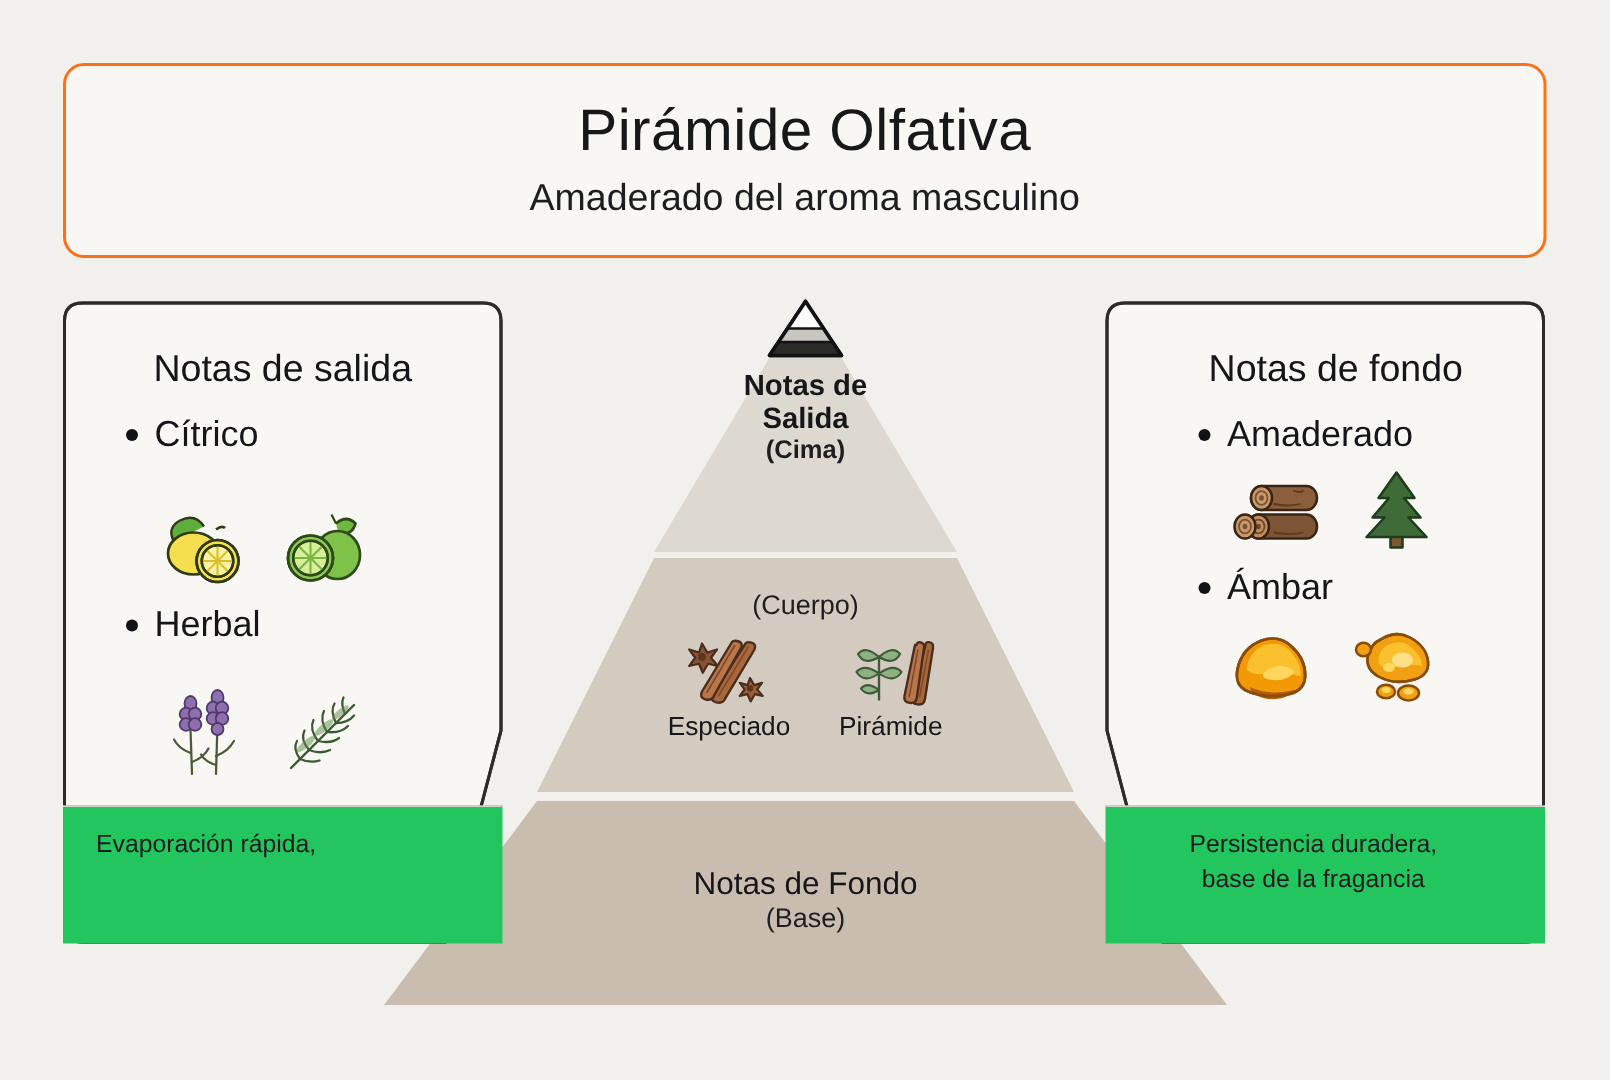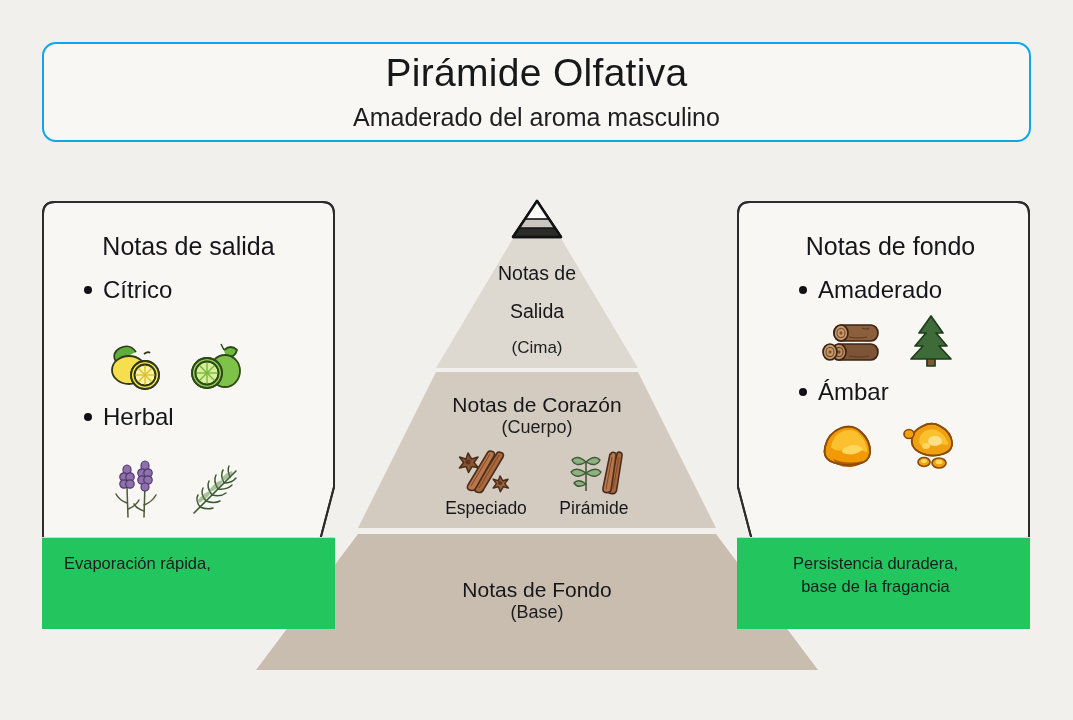--- a/index.html
+++ b/index.html
@@ -17,23 +17,23 @@
     position: absolute;
     inset: 0;
   }
 
   
   .header {
     position: absolute;
     left: 42px;
     top: 42px;
     width: 989px;
-    height: 100px;
+    height: 130px;
     background: #f8f7f4;
-    border: 2px solid #0ea5e9;
+    border: 2px solid #f97316;
     border-radius: 14px;
     display: flex;
     flex-direction: column;
     align-items: center;
     justify-content: center;
     gap: 10px;
   }
   .header-title {
     font-size: 39px;
     font-weight: 400;
@@ -70,21 +70,21 @@
   .tier-content {
     position: absolute;
     inset: 0;
     display: flex;
     flex-direction: column;
     align-items: center;
     text-align: center;
     pointer-events: none;
   }
 
-  .tier-top .tier-content    { justify-content: space-between; padding-bottom: 10px; }
+  .tier-top .tier-content    { justify-content: flex-start; padding-bottom: 10px; font-weight: bold; }
   .tier-mid .tier-content    { justify-content: flex-start; padding-top: 21px; }
   .tier-base .tier-content   { justify-content: flex-start; padding-top: 44px; }
 
   .tier-label {
     font-size: 21px;
     color: #16171a;
     line-height: 1.14;
   }
   .tier-top .tier-label { font-size: 19.5px; }
   .tier-sub {
@@ -228,21 +228,20 @@
         <div class="tier-label">Salida</div>
         <div class="tier-sub">(Cima)</div>
       </div>
     </div>
 
     <div class="tier tier-mid">
       <svg viewBox="0 0 562 156" preserveAspectRatio="none" aria-hidden="true">
         <polygon points="102,156 180,0 382,0 460,156" fill="#d4cbc0"></polygon>
       </svg>
       <div class="tier-content">
-        <div class="tier-label">Notas de Corazón</div>
         <div class="tier-sub">(Cuerpo)</div>
         <div class="mid-icons">
           <div class="mid-icon-cell">
             <span>
               <svg width="70" height="52" viewBox="0 0 70 52">
                 <g stroke="#4a2d1c" stroke-width="1.5" stroke-linejoin="round">
                   <g fill="#8a5432">
                     <path d="M17 8 l3.5 6 6.5 -2 -4 5.5 4.5 5.5 -6.5 -1.5 -3.5 6 -2.5 -6 -6.5 1.5 4 -5.5 -4 -5.5 6.5 2 z"></path>
                     <circle cx="17" cy="17" r="2.6" fill="#5c3620" stroke="none"></circle>
                   </g>

